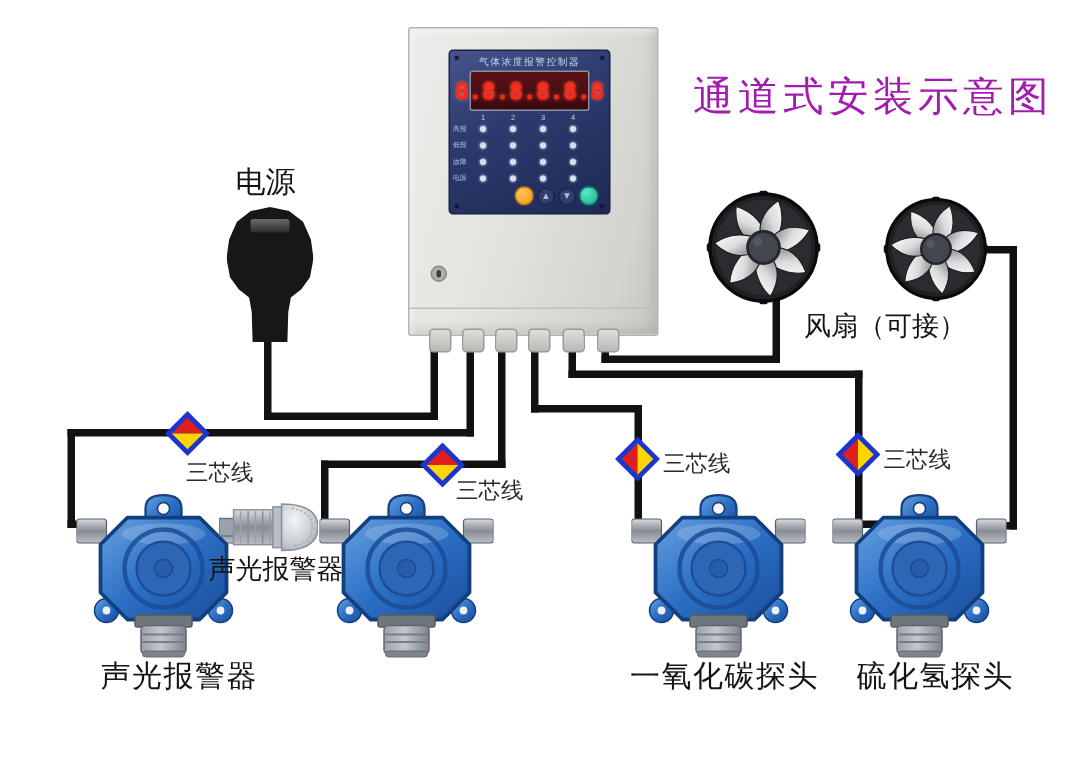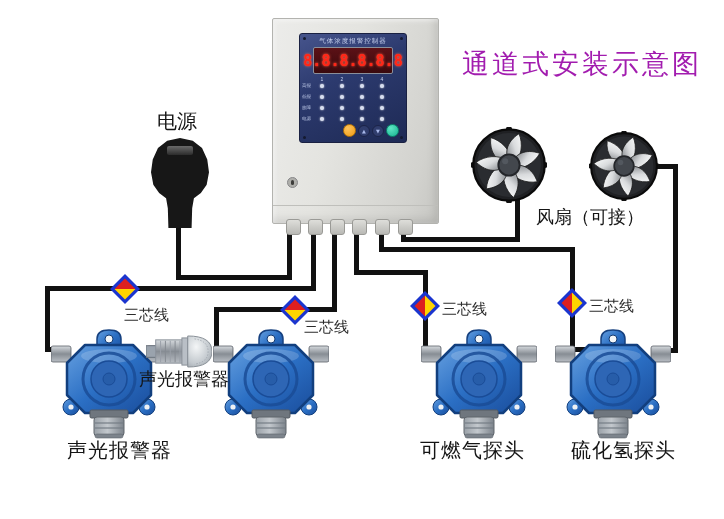--- a/index.html
+++ b/index.html
@@ -285,16 +285,16 @@
   <svg class="abs" style="left:555px;top:327px" width="116" height="112">
       <use href="#sym-detector"></use>
     </svg>
 
   <svg class="abs" style="left:146px;top:333px" width="66" height="37">
       <use href="#sym-alarm"></use>
     </svg>
   <div class="label t-label" style="left:139px;top:367px">声光报警器</div>
 
   <div class="label det-label" style="left:67px;top:437px">声光报警器</div>
-  <div class="label det-label" style="left:420px;top:437px">可燃气探头</div>
+  <div class="label det-label" style="left:420px;top:437px">一氧化碳探头</div>
   <div class="label det-label" style="left:571px;top:437px">硫化氢探头</div>
 
 </div>
 
 </body></html>

